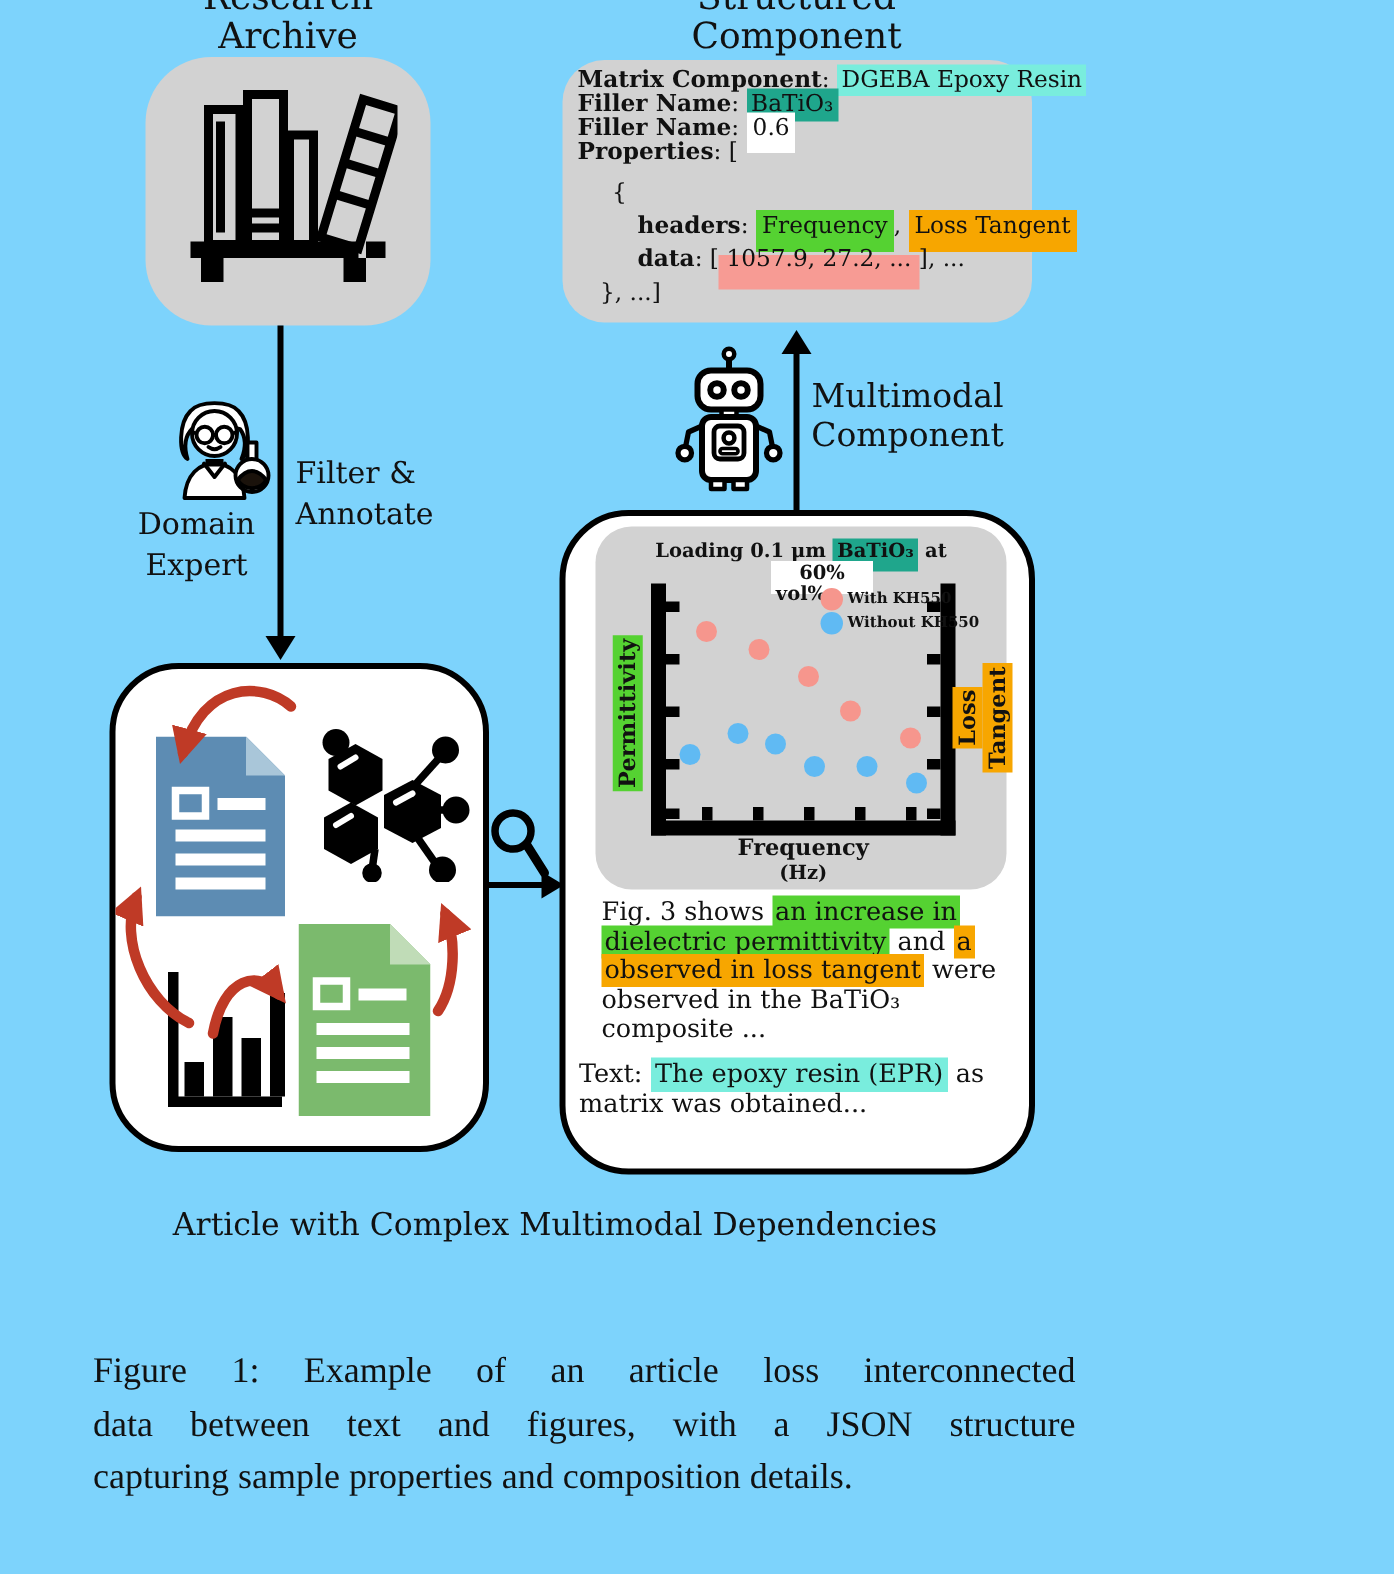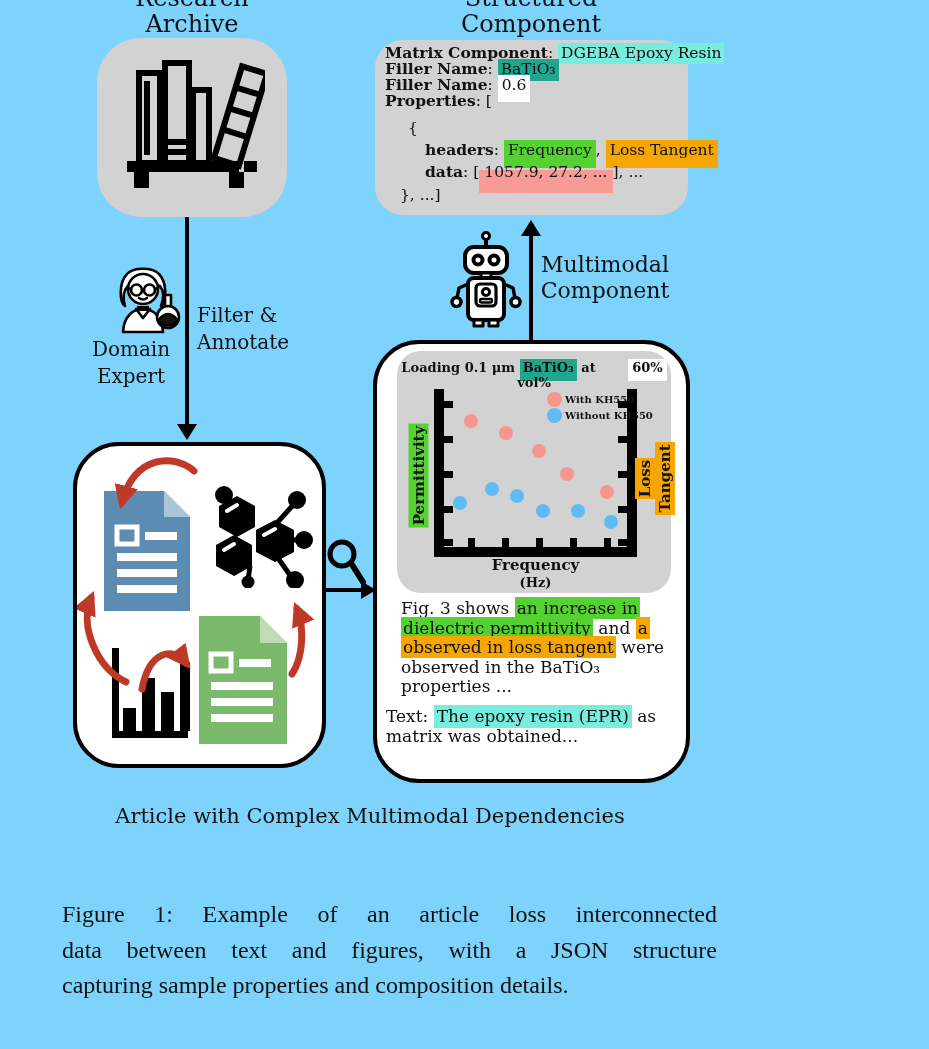--- a/index.html
+++ b/index.html
@@ -26,21 +26,21 @@
   
   .hl-cyan{background:#79eddd;padding:1px 3px 2px;}
   .hl-teal{background:#1fa68c;padding:1px 3px 3px;}
   .hl-white-drop{background:#fff;padding:1px 4px 8px;}
   .hl-green{background:#55d232;padding:1px 2px;}
   .hl-orange{background:#f7a600;padding:1px 2px;}
   .hl-green-drop{background:#55d232;padding:1px 4px 9px;}
   .hl-orange-drop{background:#f7a600;padding:1px 4px 9px;}
   .hl-pink-drop{padding:0 5px 12px;background:linear-gradient(#f79b94,#f79b94) no-repeat 0 7px/100% 100%;}
   .hl-teal-t{background:#1fa68c;padding:1px 3px 6px;font-weight:bold;}
-  .hl-white-t{background:#fff;padding:1px 4px 6px;font-weight:bold;margin-left:28px;}
+  .hl-white-t{background:#fff;padding:1px 19px 6px;font-weight:bold;margin-left:28px;}
   
   #archive-box{left:97px;top:38px;width:190px;height:179px;border-radius:44px;}
   
   .flow-label{font-size:20px;line-height:27px;}
   
   .vline{position:absolute;width:4px;background:#000;}
   .hline{position:absolute;height:4px;background:#000;}
   .head-down{position:absolute;width:0;height:0;border-left:10px solid transparent;border-right:10px solid transparent;border-top:16px solid #000;}
   .head-up{position:absolute;width:0;height:0;border-left:10px solid transparent;border-right:10px solid transparent;border-bottom:16px solid #000;}
   .head-right{position:absolute;width:0;height:0;border-top:9px solid transparent;border-bottom:9px solid transparent;border-left:15px solid #000;}
@@ -315,21 +315,21 @@
         <div>Frequency</div>
         <div class="sub">(Hz)</div>
       </div>
     </div>
 
     <div class="detail-par" style="left:24px;top:255px;">
       <div class="nowrap"><span>Fig. 3 shows </span><span class="hl-green">an increase in</span></div>
       <div class="nowrap"><span class="hl-green">dielectric permittivity</span><span> and </span><span class="hl-orange">a</span></div>
       <div class="nowrap"><span class="hl-orange">observed in loss tangent</span><span> were</span></div>
       <div class="nowrap">observed in the BaTiO₃</div>
-      <div class="nowrap">properties ...</div>
+      <div class="nowrap">composite ...</div>
     </div>
 
     <div class="detail-par" style="left:9px;top:363px;">
       <div class="nowrap"><span>Text: </span><span class="hl-cyan">The epoxy resin (EPR)</span><span> as</span></div>
       <div class="nowrap">matrix was obtained...</div>
     </div>
   </div>
 
   <div class="abs" id="article-caption">Article with Complex Multimodal Dependencies</div>
 

